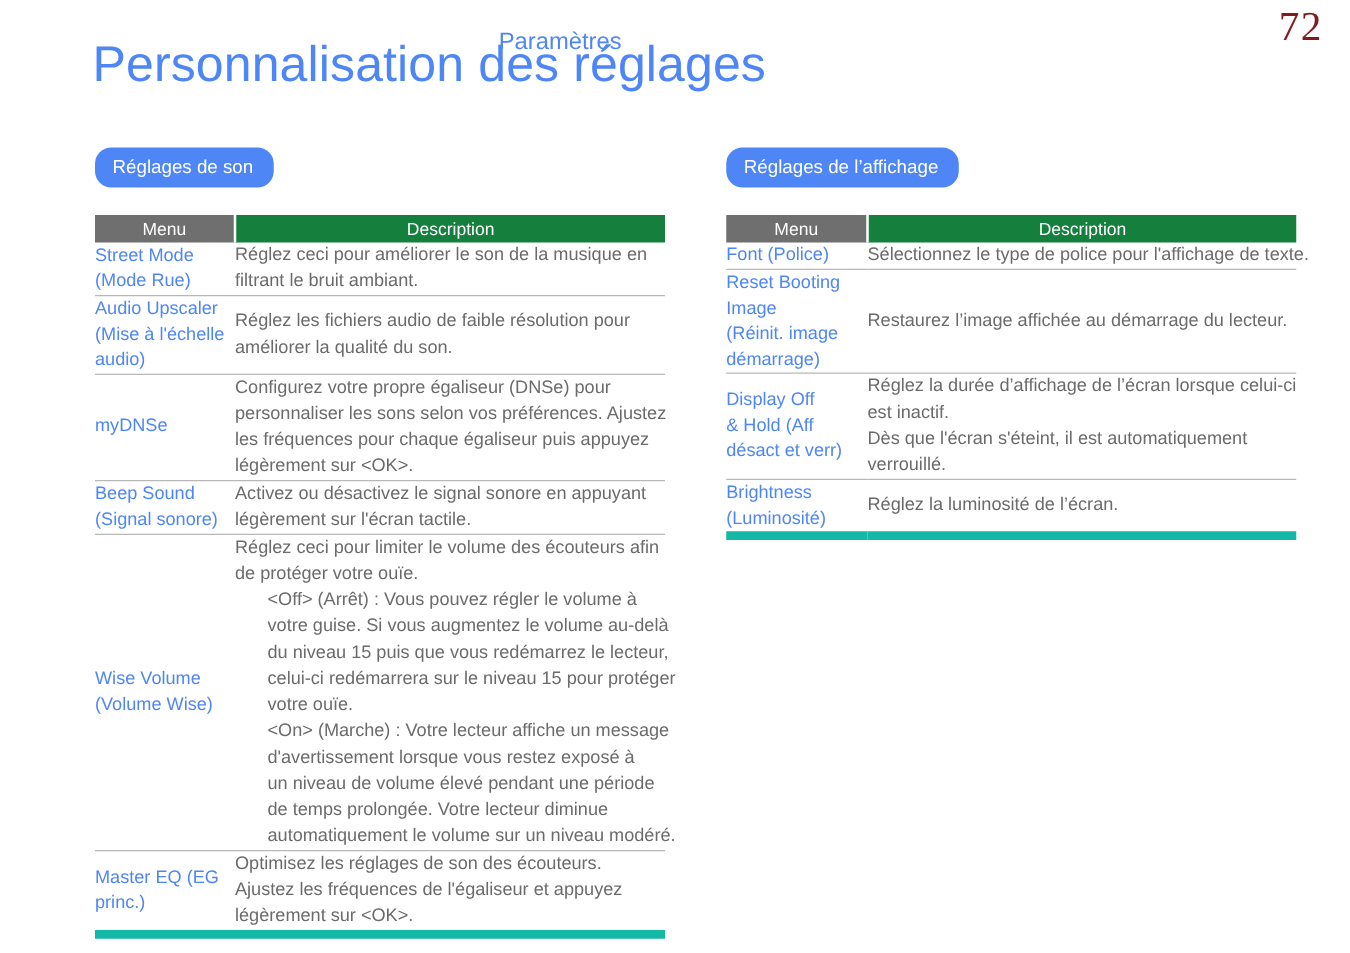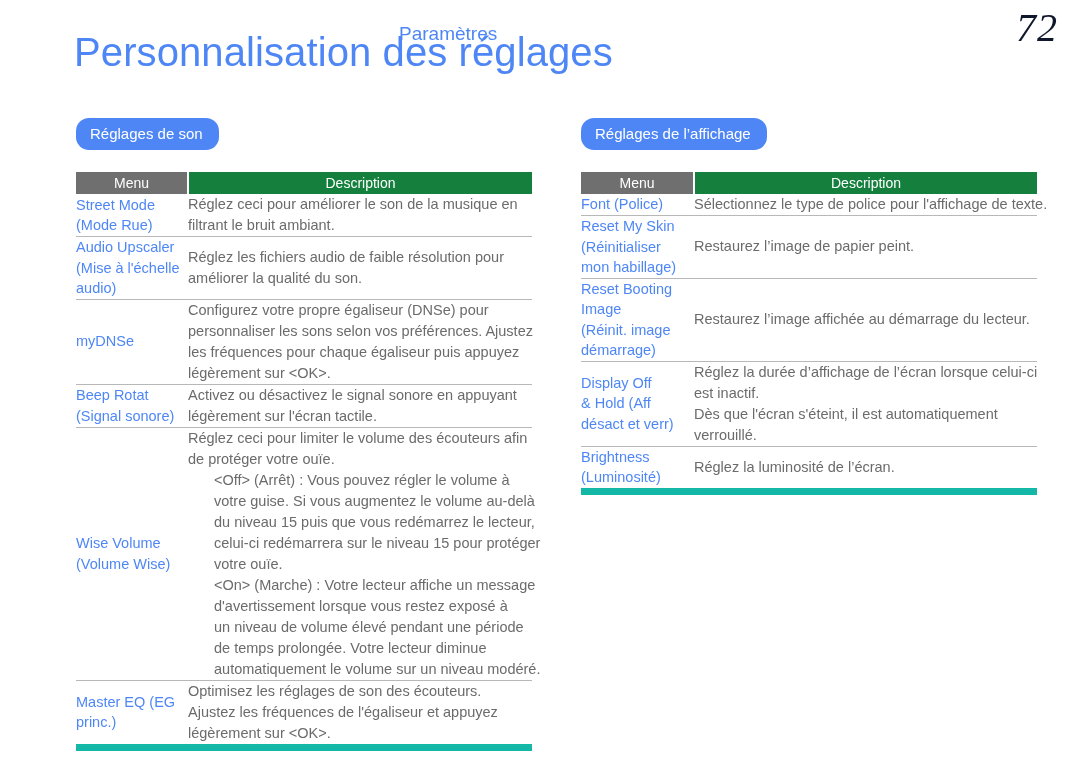--- a/index.html
+++ b/index.html
@@ -47,23 +47,22 @@
     white-space: nowrap;
     font-size: 19px;
     font-weight: 400;
     color: #4e87f5;
   }
   .page-number {
     position: absolute;
     right: 22px;
     top: 4px;
     font-family: "Liberation Serif", serif;
-    font-style: italic;
-    font-size: 40px;
-    color: #0f172a;
+    font-size: 33px;
+    color: #7f1d1d;
     letter-spacing: 1px;
   }
 
   
   .columns {
     position: absolute;
     top: 118px;
     left: 0;
     width: 1080px;
   }
@@ -191,21 +190,21 @@
             </td>
             <td class="desc-cell">
               <span class="ln">Configurez votre propre égaliseur (DNSe) pour</span>
               <span class="ln">personnaliser les sons selon vos préférences. Ajustez</span>
               <span class="ln">les fréquences pour chaque égaliseur puis appuyez</span>
               <span class="ln">légèrement sur &lt;OK&gt;.</span>
             </td>
           </tr>
           <tr>
             <td class="menu-cell">
-              <span class="ln">Beep Rotat</span>
+              <span class="ln">Beep Sound</span>
               <span class="ln">(Signal sonore)</span>
             </td>
             <td class="desc-cell">
               <span class="ln">Activez ou désactivez le signal sonore en appuyant</span>
               <span class="ln">légèrement sur l'écran tactile.</span>
             </td>
           </tr>
           <tr>
             <td class="menu-cell">
               <span class="ln">Wise Volume</span>
@@ -258,30 +257,20 @@
           <tr>
             <td class="menu-cell">
               <span class="ln">Font  (Police)</span>
             </td>
             <td class="desc-cell">
               <span class="ln">Sélectionnez le type de police pour l'affichage de texte.</span>
             </td>
           </tr>
           <tr>
             <td class="menu-cell">
-              <span class="ln">Reset My Skin</span>
-              <span class="ln">(Réinitialiser</span>
-              <span class="ln">mon habillage)</span>
-            </td>
-            <td class="desc-cell">
-              <span class="ln">Restaurez l’image de papier peint.</span>
-            </td>
-          </tr>
-          <tr>
-            <td class="menu-cell">
               <span class="ln">Reset Booting</span>
               <span class="ln">Image</span>
               <span class="ln">(Réinit. image</span>
               <span class="ln">démarrage)</span>
             </td>
             <td class="desc-cell">
               <span class="ln">Restaurez l’image affichée au démarrage du lecteur.</span>
             </td>
           </tr>
           <tr>

